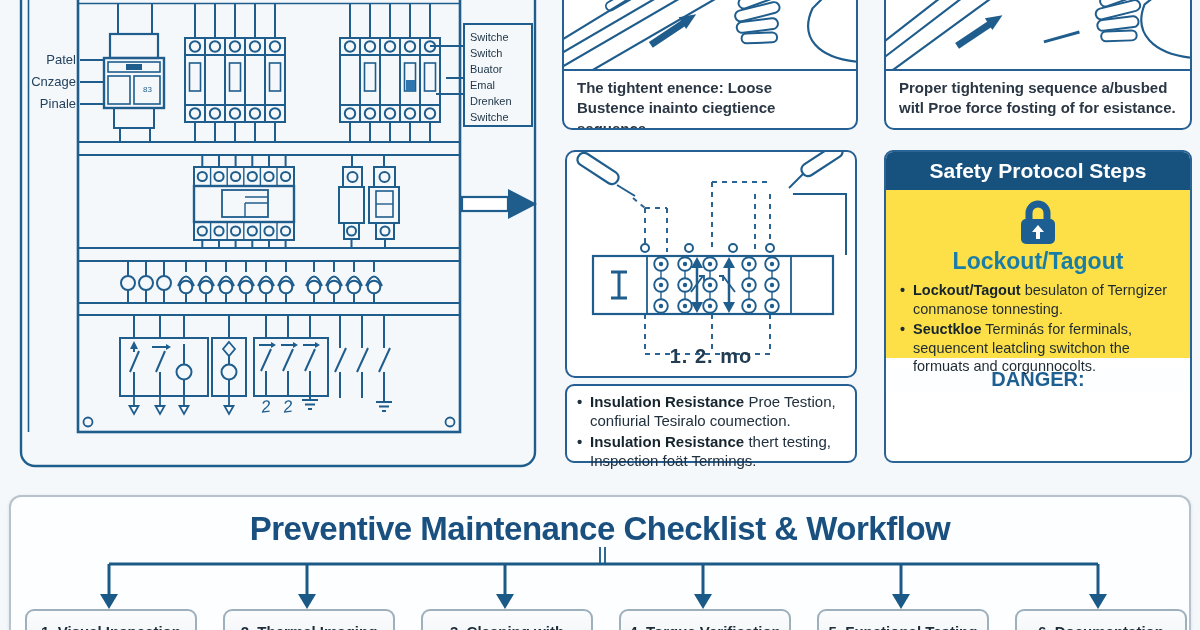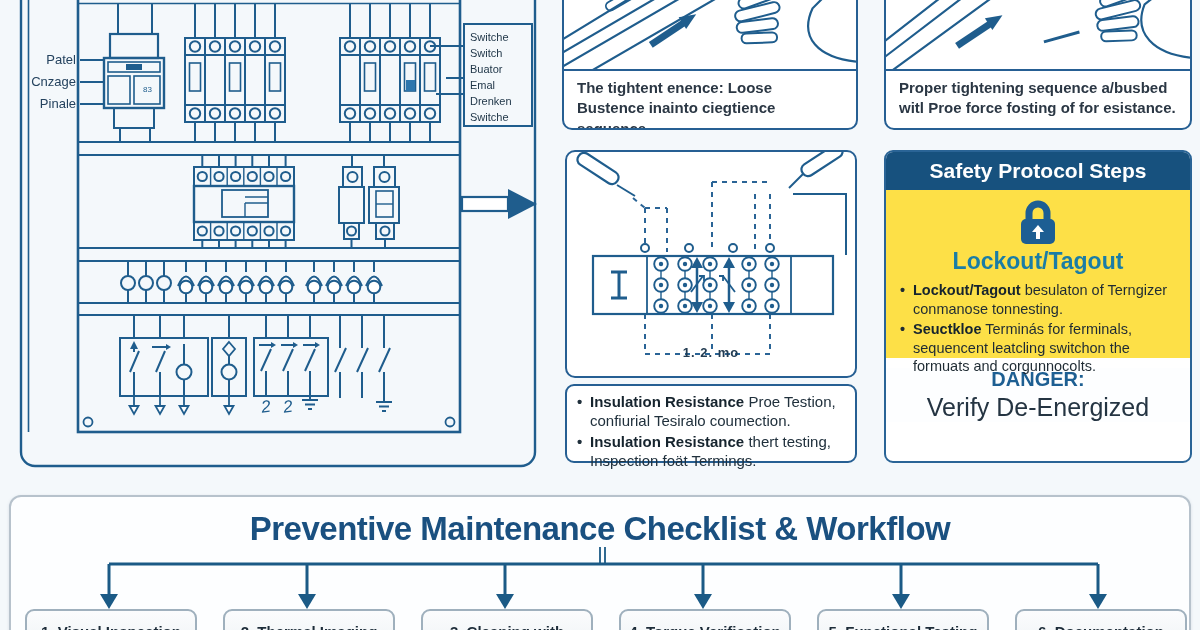--- a/index.html
+++ b/index.html
@@ -11,21 +11,21 @@
   
   .tpanel{background:#fff;border:2.5px solid #265f93;border-radius:10px;overflow:hidden;}
   .tpanel .illus{position:absolute;left:0;top:0;width:100%;height:81px;}
   .tpanel .tp-caption{position:absolute;left:0;top:81px;right:0;bottom:0;
       border-top:2.2px solid #265f93;padding:7px 13px 0 13px;
       font-size:15px;font-weight:600;line-height:1.35;color:#2b3744;}
 
   
   .mpanel{background:#fff;border:2.5px solid #265f93;border-radius:10px;overflow:hidden;}
   .seq-label{position:absolute;left:0;right:0;top:193px;text-align:center;
-      font-size:13px;font-weight:bold;color:#233c52;letter-spacing:1px;}
+      font-size:20px;font-weight:bold;color:#233c52;letter-spacing:1px;}
   .capbox{background:#fff;border:2.5px solid #265f93;border-radius:9px;
       padding:6px 8px 0 10px;font-size:15px;line-height:1.27;color:#20303c;}
   .bullet{position:relative;padding-left:13px;margin-bottom:2px;}
   .bullet .dot{position:absolute;left:0;top:0;font-weight:bold;}
   .bullet b{font-weight:bold;color:#16242e;}
 
   
   .safety{background:#fff;border:2.5px solid #2a6496;border-radius:9px;overflow:hidden;}
   .safety .hd{height:38px;background:#17517e;color:#fff;font-size:21px;font-weight:bold;
       display:flex;align-items:center;justify-content:center;text-align:center;}
@@ -420,21 +420,20 @@
           <b>Lockout/Tagout</b><span> besulaton of Terngizer conmanose tonnesting.</span>
         </div>
         <div class="bullet">
           <span class="dot">•</span>
           <b>Seuctkloe</b><span> Terminás for ferminals, sequencent leatcling switchon the formuats and corgunnocolts.</span>
         </div>
       </div>
     </div>
     <div class="ft">
       <div class="danger">DANGER:</div>
-      <div class="deenergized">Verify De-Energized</div>
     </div>
   </div>
 
   <div class="abs workflow" style="left:9px;top:495px;width:1182px;height:150px">
     <div class="wf-title">Preventive Maintenance Checklist &amp; Workflow</div>
     <svg class="wf-arrows" viewBox="0 0 1182 135">
       <g stroke="#1b5a86" fill="none">
         <path d="M589,50 V66 M594,50 V66" stroke-width="1.8"></path>
         <path d="M98,67 H1087" stroke-width="3"></path>
         <path d="M98,67 V98 M296,67 V98 M494,67 V98 M692,67 V98 M890,67 V98 M1087,67 V98" stroke-width="3"></path>

